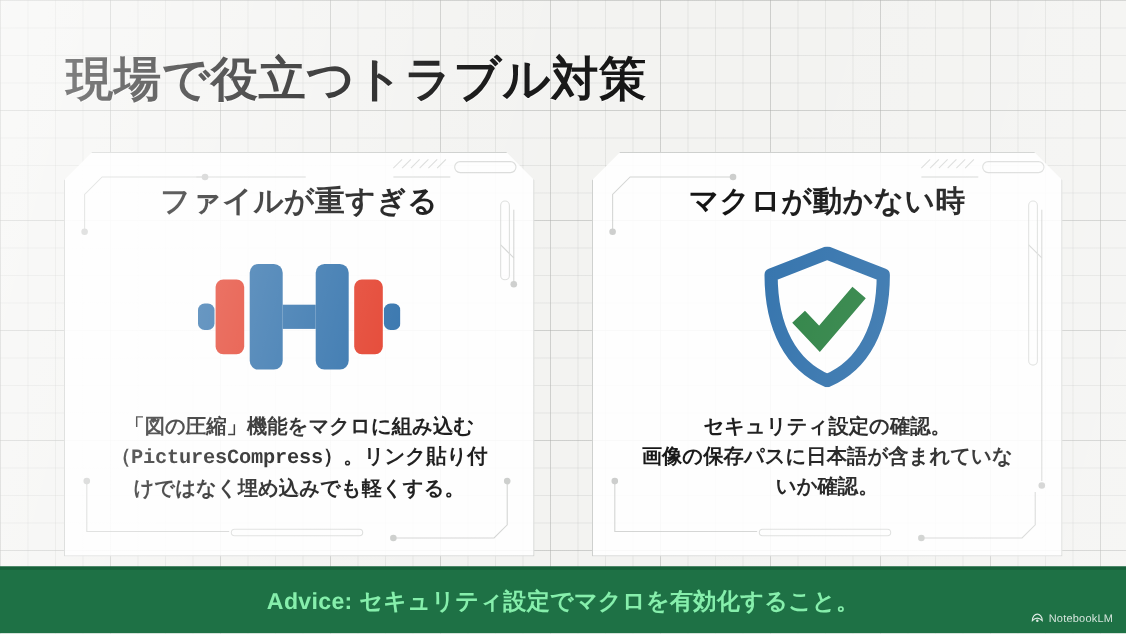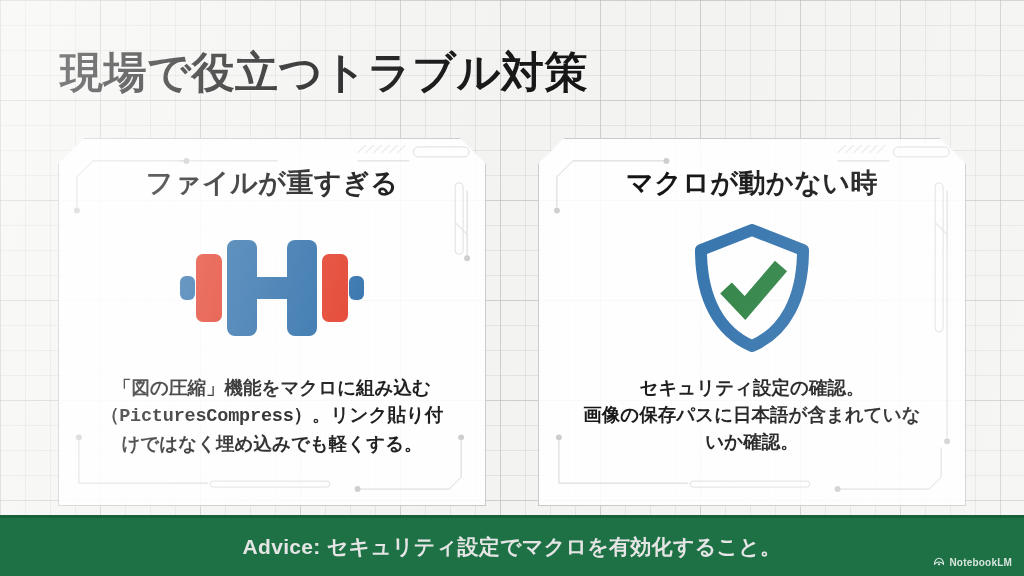--- a/index.html
+++ b/index.html
@@ -122,35 +122,35 @@
     bottom: 0;
     width: 1024px;
     height: 58px;
     background: #1e7145;
     border-top: 3px solid #17613a;
     display: flex;
     align-items: center;
     justify-content: center;
   }
   #footer-text {
-    color: #e5e5e5;
+    color: #86efac;
     font-size: 21px;
     font-weight: 700;
     letter-spacing: 0.3px;
   }
   #watermark {
     position: absolute;
     right: 12px;
     bottom: 8px;
     display: flex;
     align-items: center;
     gap: 4px;
     color: rgba(255,255,255,0.82);
     font-size: 10px;
-    font-weight: 700;
+    font-weight: 400;
     letter-spacing: 0.2px;
   }
 </style>
 </head>
 <body>
 
 <div id="slide">
 
   <div id="title">現場で役立つトラブル対策</div>
 

